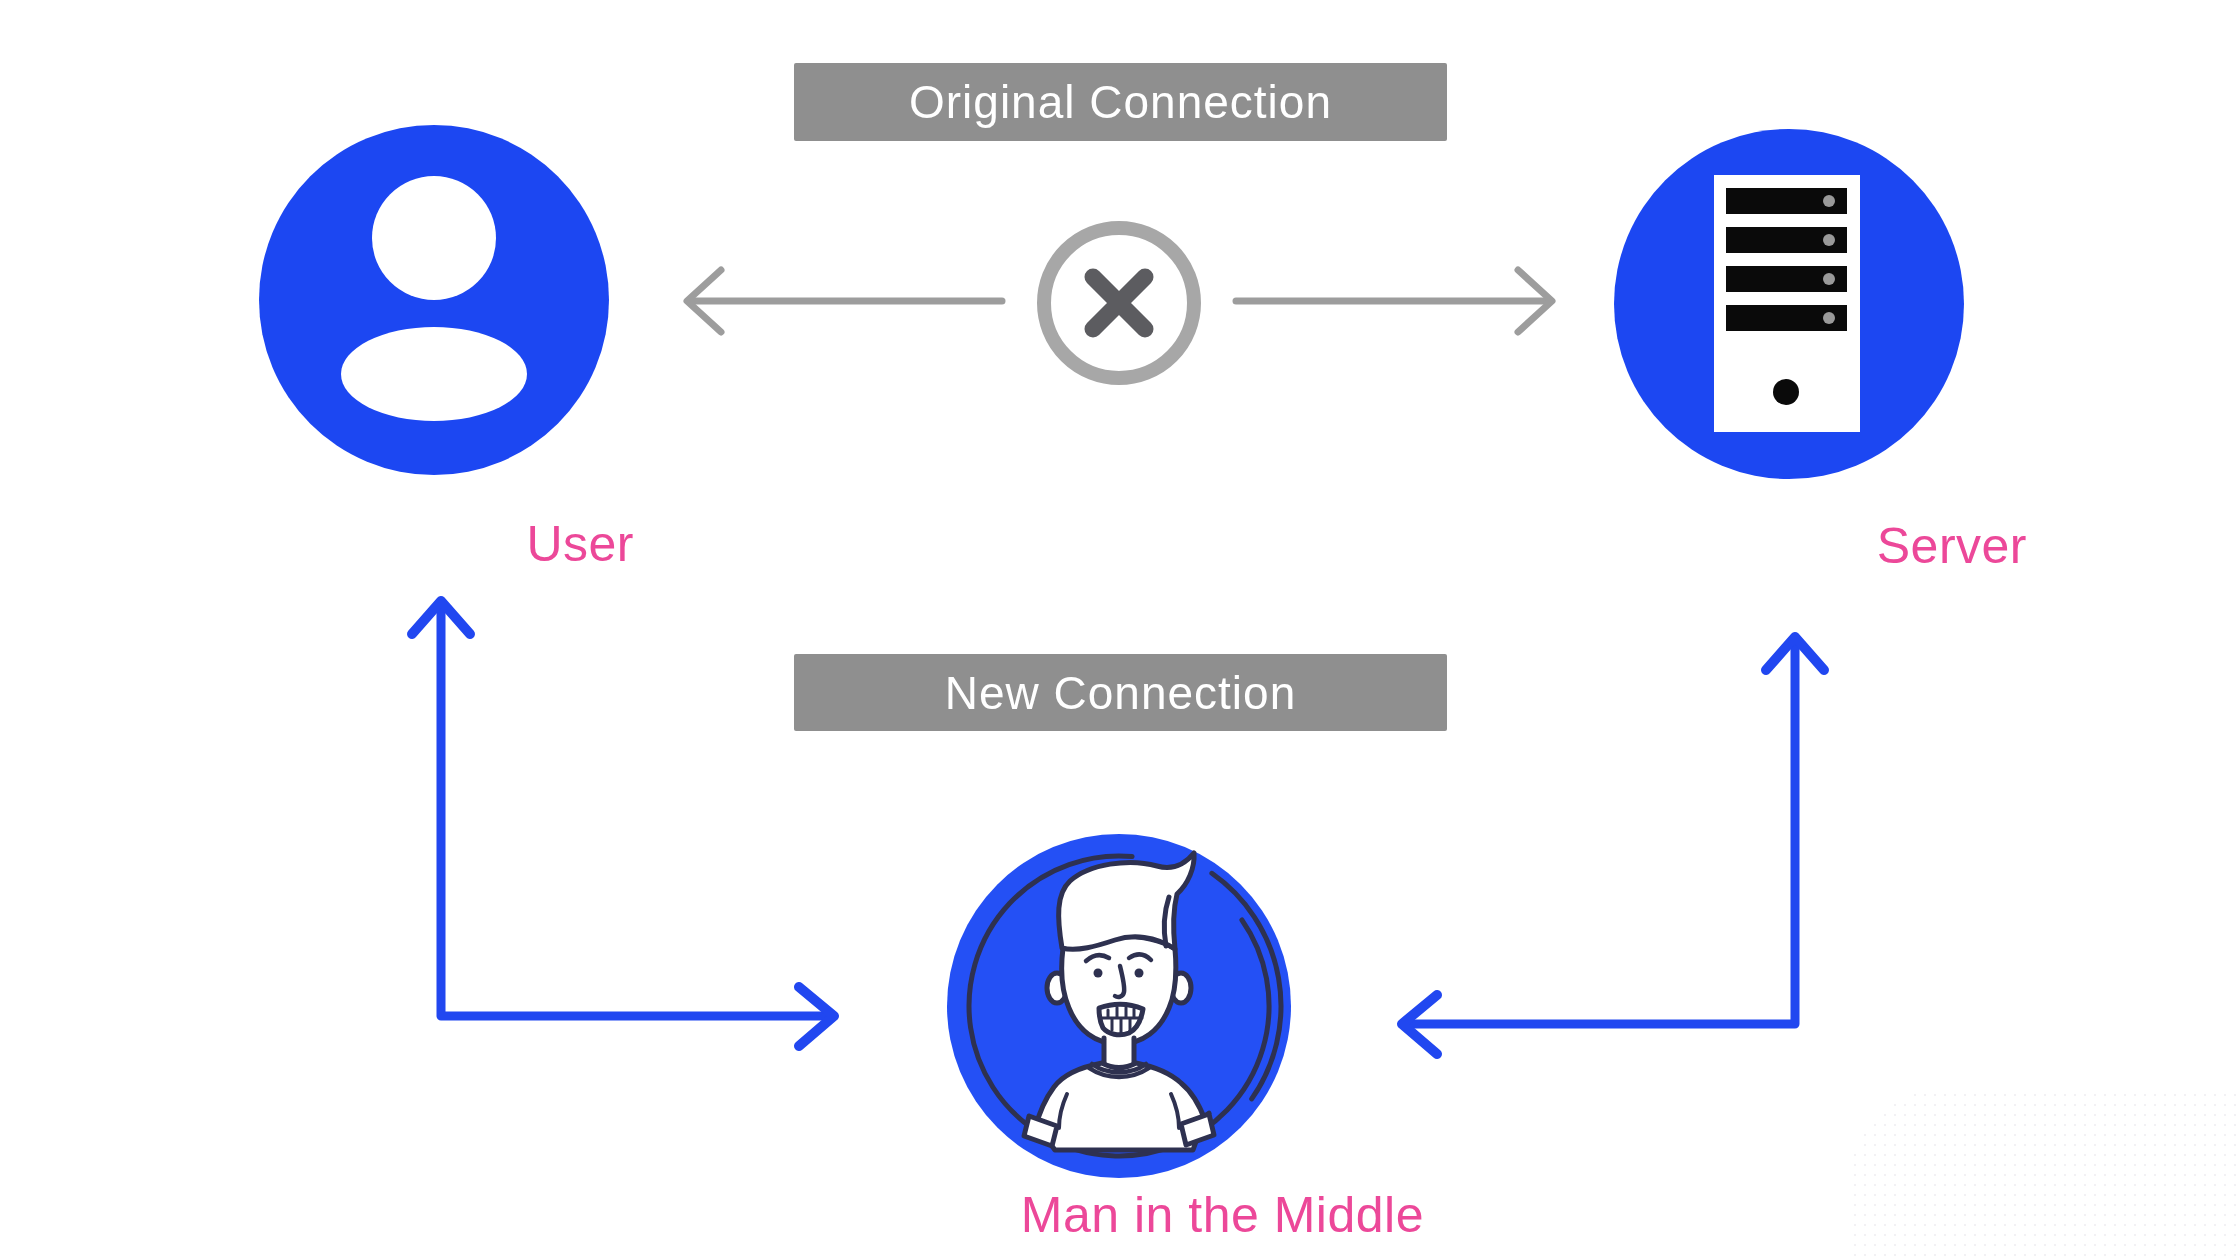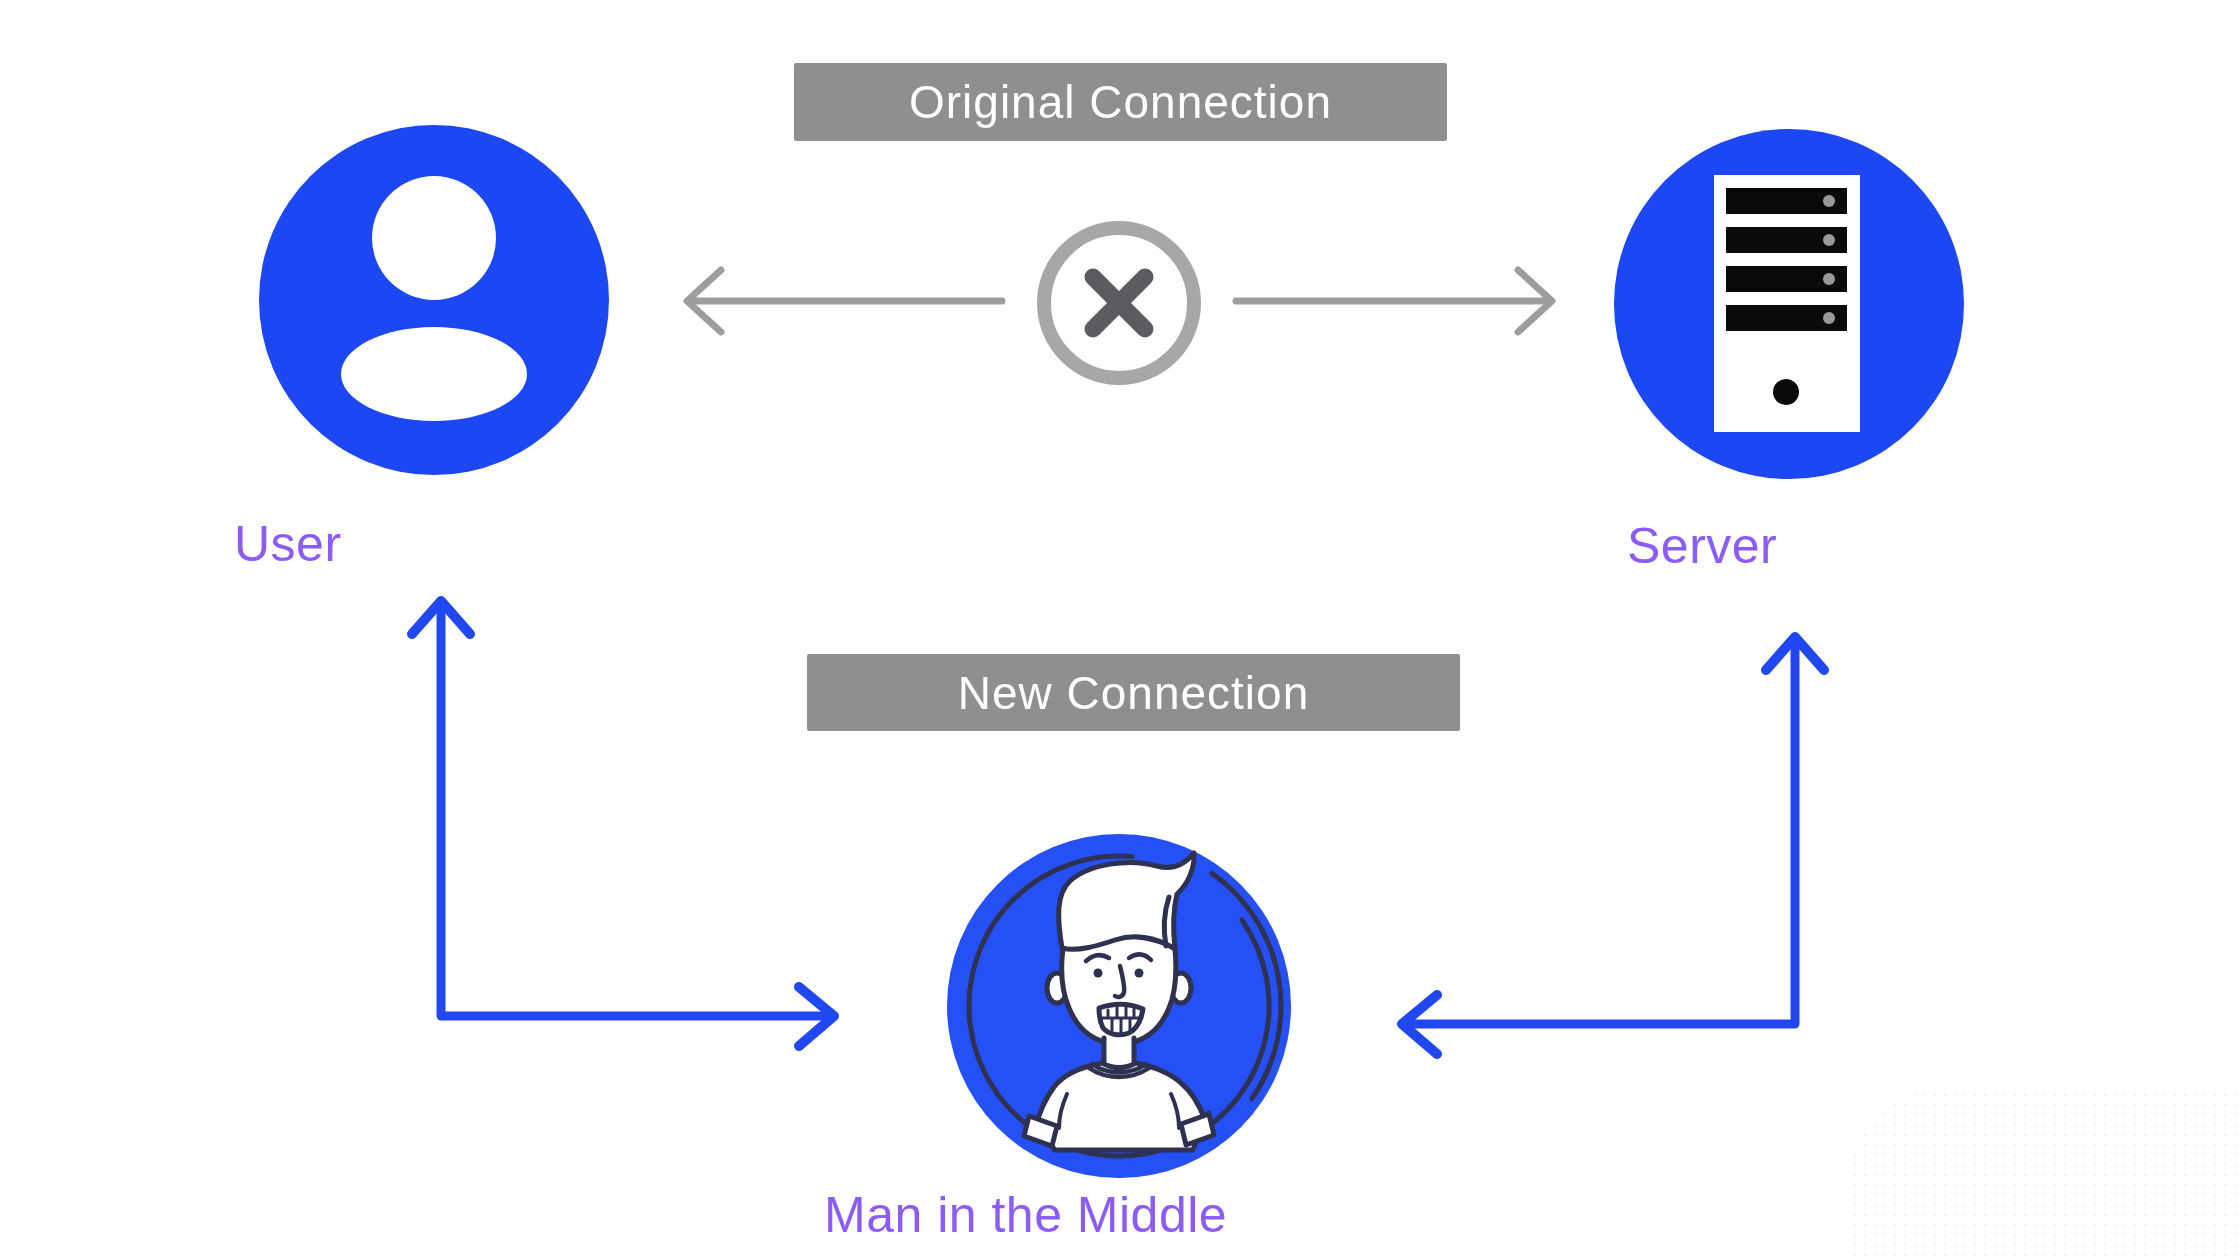--- a/index.html
+++ b/index.html
@@ -16,28 +16,28 @@
     width:653px;height:78px;
     background:#8f8f8f;
     border-radius:2px;
     display:flex;align-items:center;justify-content:center;
     color:#ffffff;
     font-size:46px;
     font-weight:500;
     letter-spacing:1px;
   }
   .badge.original{left:794px;top:63px;}
-  .badge.new{left:794px;top:654px;height:77px;margin-left:13px;}
+  .badge.new{left:794px;top:654px;height:77px;}
   .node-label{
     position:absolute;
-    color:#8b5cf6;
+    color:#ec4899;
     font-size:50px;
     font-weight:500;
     letter-spacing:0.5px;
-    text-align:left;
+    text-align:right;
     white-space:nowrap;
   }
   .label-user{left:234px;top:515px;width:400px;}
   .label-server{left:1627px;top:517px;width:400px;}
   .label-mitm{left:824px;top:1186px;width:600px;}
   .corner-texture{
     position:absolute;
     right:0;bottom:0;
     width:390px;height:170px;
     border-top-left-radius:90px;

